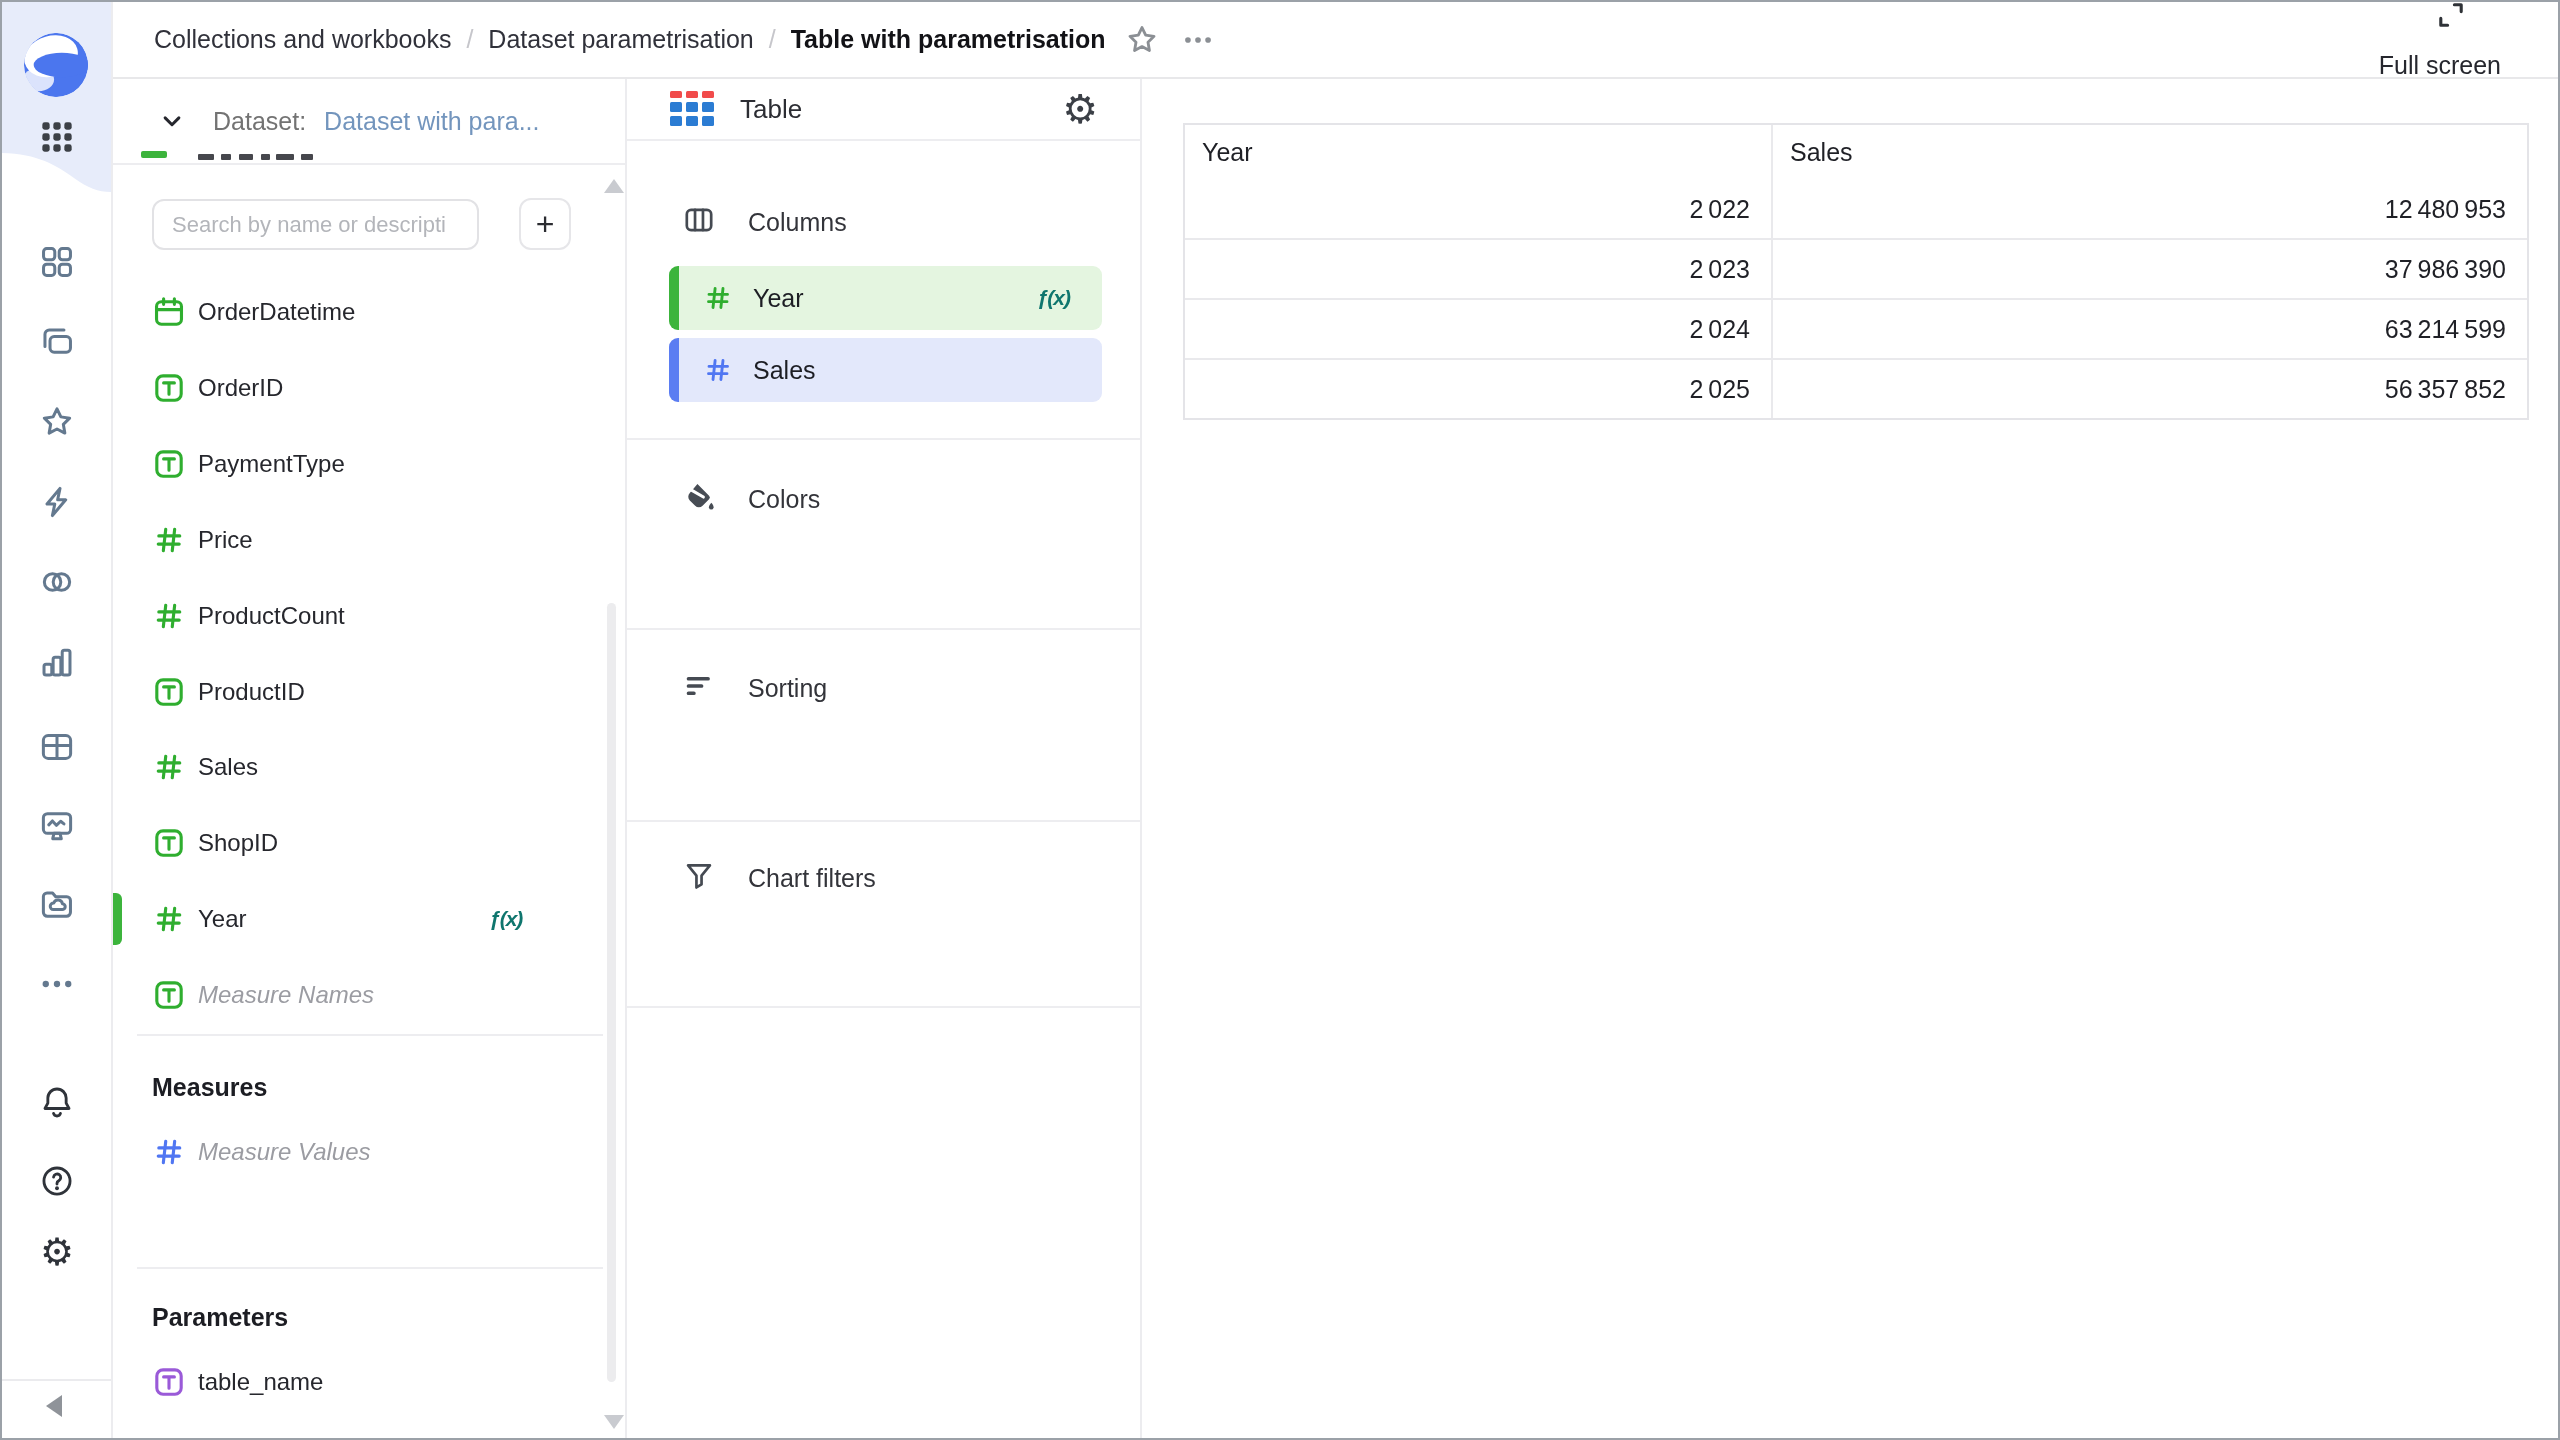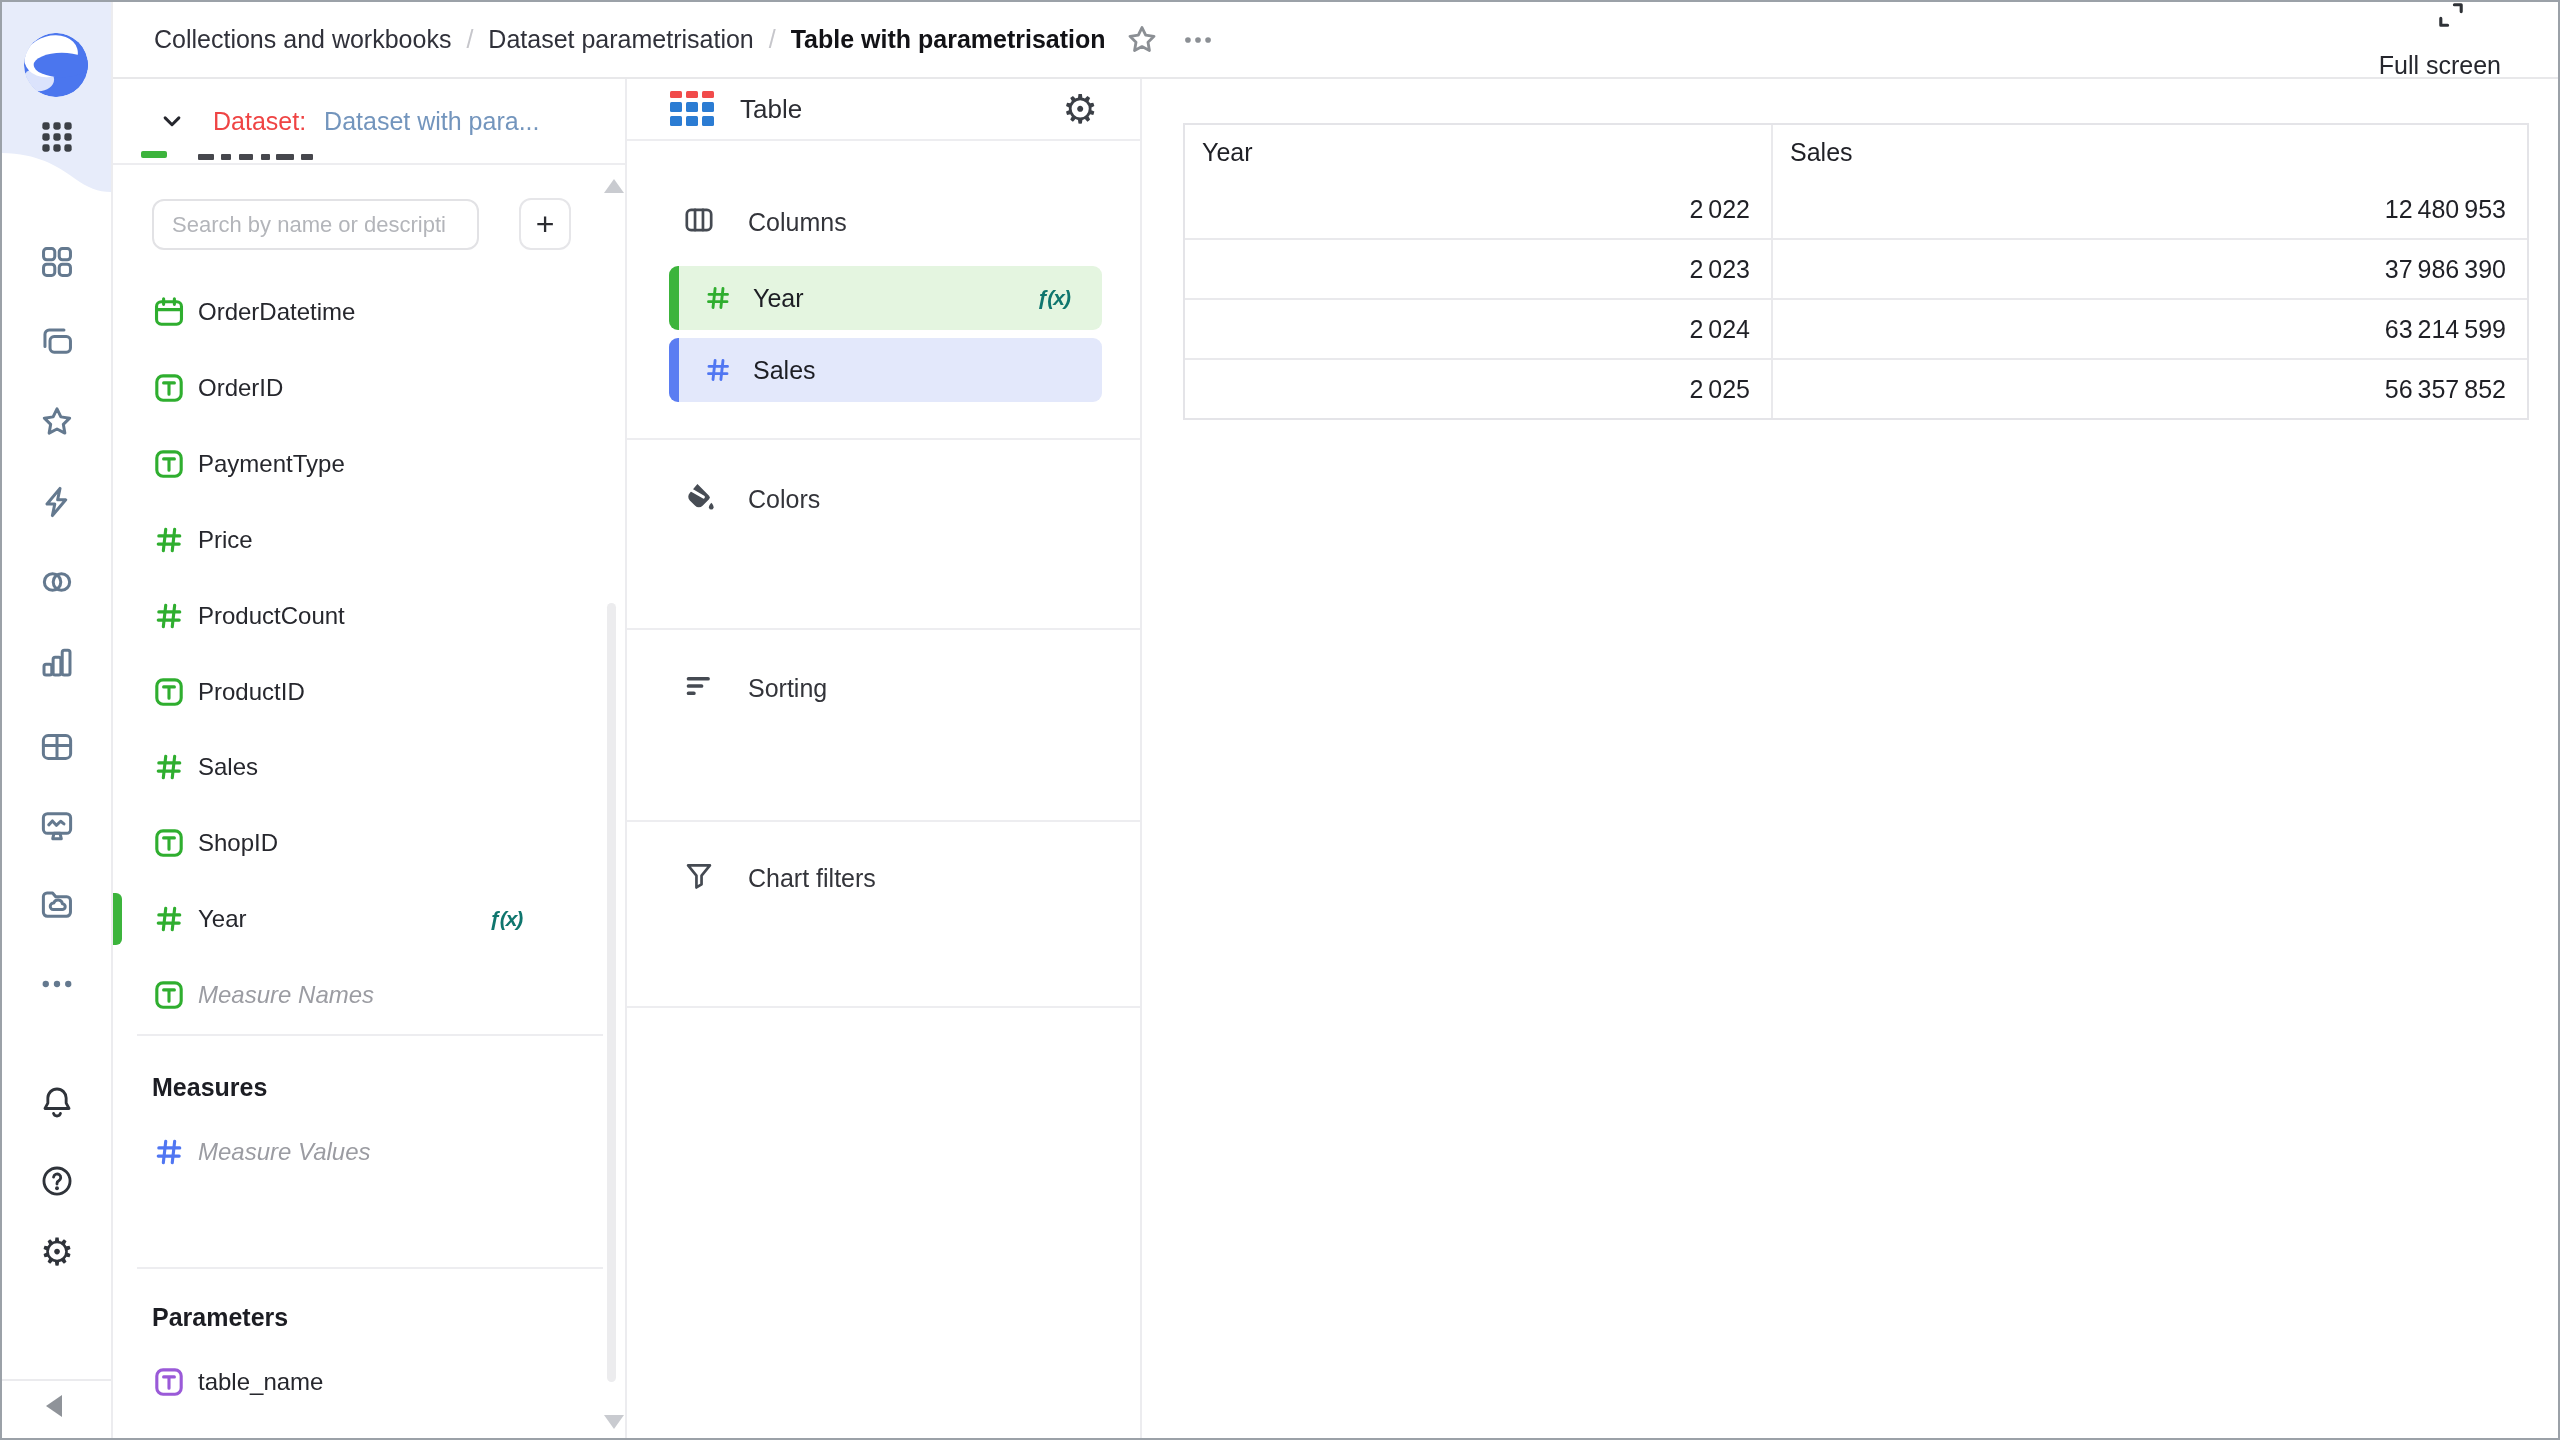--- a/index.html
+++ b/index.html
@@ -25,21 +25,21 @@
   .rail-logo { position:absolute; left:21px; top:30px; width:66px; height:66px; cursor:pointer; }
   .rail-apps { position:absolute; left:35px; top:115px; width:40px; height:40px; cursor:pointer; display:flex; }
   .rail-item { position:absolute; left:36px; width:38px; height:38px; display:flex; align-items:center; justify-content:center; cursor:pointer; }
   .rail-divider { position:absolute; left:0; top:1377px; width:109px; height:0; border-top:2px solid #ebebee; }
   .collapse-arrow { position:absolute; left:44px; top:1393px; width:0; height:0; border-top:11px solid transparent; border-bottom:11px solid transparent; border-right:16px solid #8f9399; cursor:pointer; }
 
   
   .dpanel { left:111px; top:77px; width:514px; height:1363px; background:#fff; border-right:2px solid #ececef; }
   .dp-header { position:absolute; left:0; top:0; width:100%; height:86px; border-bottom:2px solid #ededf0; display:flex; align-items:center; }
   .dp-chevron { margin-left:44px; display:flex; cursor:pointer; }
-  .dp-label { margin-left:26px; font-size:25px; color:#ef4444; font-weight:500; }
+  .dp-label { margin-left:26px; font-size:25px; color:#737373; font-weight:500; }
   .dp-link { margin-left:18px; font-size:25px; color:#7395bd; cursor:pointer; white-space:nowrap; }
   .clip-iconbit { position:absolute; left:28px; top:72px; width:26px; height:7px; background:#3cb43c; border-radius:2px; }
   .clip-dash { position:absolute; top:75px; height:6px; background:#46474d; border-radius:1px; }
   .search-row { position:absolute; left:39px; top:120px; }
   .search-input { width:327px; height:51px; border:2px solid #e2e2e5; border-radius:12px; font-size:22px; color:#30313a; padding:0 18px; outline:none; font-family:"Liberation Sans",sans-serif; }
   .search-input::placeholder { color:#b3b5ba; }
   .add-btn { position:absolute; left:406px; top:119px; width:52px; height:52px; border:2px solid #e6e6e9; border-radius:12px; background:#fff; font-size:32px; font-weight:300; color:#2b2c31; display:flex; align-items:center; justify-content:center; cursor:pointer; }
   .tri-up { position:absolute; left:491px; top:100px; width:0; height:0; border-left:10px solid transparent; border-right:10px solid transparent; border-bottom:14px solid #c9cbd0; cursor:pointer; }
   .tri-down { position:absolute; left:491px; top:1336px; width:0; height:0; border-left:10px solid transparent; border-right:10px solid transparent; border-top:14px solid #c9cbd0; cursor:pointer; }
   .field-row { position:absolute; left:0; width:500px; height:58px; display:flex; align-items:center; cursor:grab; }

